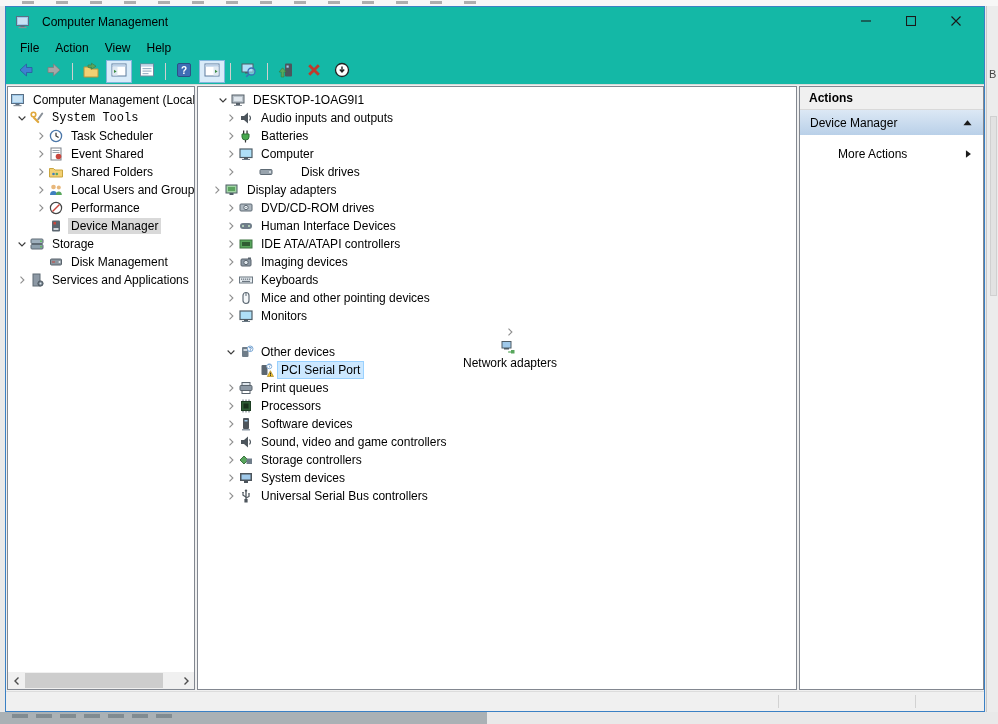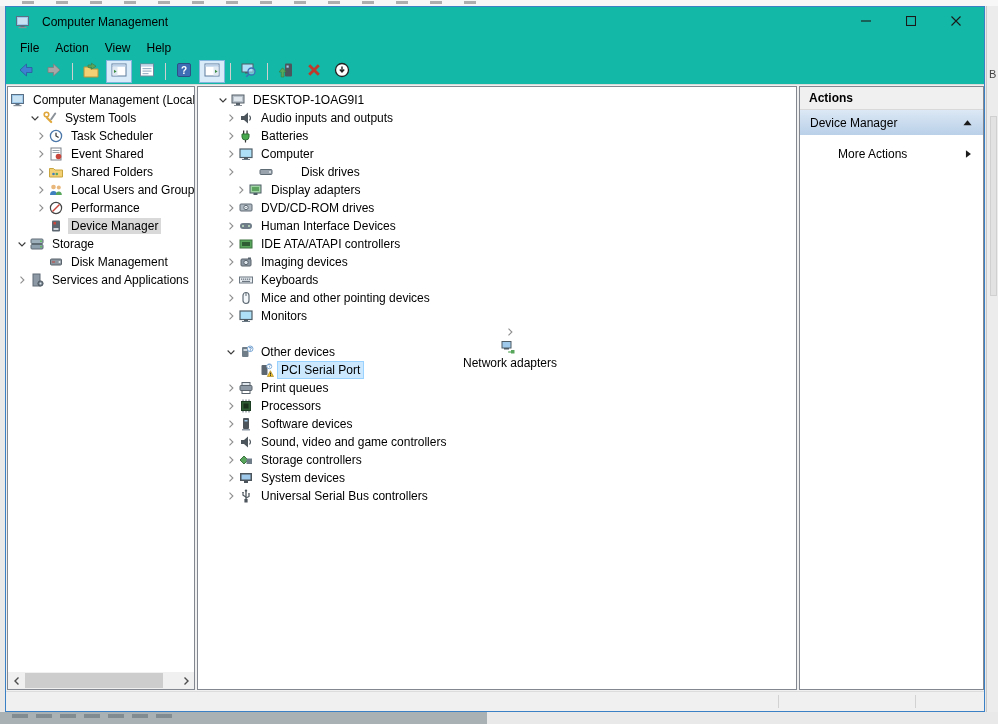--- a/index.html
+++ b/index.html
@@ -216,21 +216,21 @@
             <span class="ticon">
               <svg viewBox="0 0 16 16">
                 <rect x="1.5" y="2.5" width="12" height="9" fill="#9fc9ea" stroke="#5a6f84"></rect>
                 <rect x="3" y="4" width="9" height="6" fill="#c8e2f4"></rect>
                 <rect x="5.5" y="11.5" width="4" height="1.5" fill="#5a6f84"></rect>
                 <rect x="3.5" y="13" width="8" height="1.2" fill="#8a9199"></rect>
               </svg>
             </span>
             <span class="tlabel">Computer Management (Local</span>
           </div>
-          <div class="tree-row" style="padding-left: 20px;">
+          <div class="tree-row" style="padding-left: 7px; font-family: Liberation Mono, monospace;">
             <span class="chev">
               <svg viewBox="0 0 16 16">
                 <path d="M3.5 6 L8 10.5 L12.5 6" fill="none" stroke="#3c3c3c" stroke-width="1.5"></path>
               </svg>
             </span>
             <span class="ticon">
               <svg viewBox="0 0 16 16">
                 <circle cx="4.5" cy="4.5" r="2.3" fill="none" stroke="#e0a83c" stroke-width="1.6"></circle>
                 <rect x="6" y="6" width="2.2" height="8" rx="1" transform="rotate(-45 7 10)" fill="#e0a83c"></rect>
                 <rect x="10.5" y="2" width="2" height="9" rx="1" transform="rotate(35 11.5 6)" fill="#8a9199"></rect>
@@ -379,21 +379,21 @@
         <div class="sb-btn">
             <svg viewBox="0 0 10 10">
               <path d="M3.5 1.5 L7 5 L3.5 8.5" fill="none" stroke="#4d4d4d" stroke-width="1.4"></path>
             </svg>
           </div>
       </div>
     </div>
 
     <div class="panel" id="mid-panel">
       <div class="tree" id="mid-tree">
-          <div class="tree-row" style="padding-left: 18px;">
+          <div class="tree-row" style="padding-left: 12px; margin-left: 6px;">
             <span class="chev">
               <svg viewBox="0 0 16 16">
                 <path d="M3.5 6 L8 10.5 L12.5 6" fill="none" stroke="#3c3c3c" stroke-width="1.5"></path>
               </svg>
             </span>
             <span class="ticon">
               <svg viewBox="0 0 16 16">
                 <rect x="2" y="3" width="12" height="8" fill="#b9c2ca" stroke="#566069"></rect>
                 <rect x="4" y="5" width="8" height="4" fill="#dfe6ec"></rect>
                 <rect x="6" y="11" width="4" height="2" fill="#566069"></rect>
@@ -454,21 +454,21 @@
               </svg>
             </span>
             <span class="ticon">
               <svg viewBox="0 0 16 16">
                 <rect x="2" y="5.5" width="12" height="5" rx="1" fill="#98a3ad" stroke="#5f6b75"></rect>
                 <circle cx="12" cy="8" r="0.9" fill="#e8eef2"></circle>
               </svg>
             </span>
             <span class="tlabel">Disk drives</span>
           </div>
-          <div class="tree-row" style="padding-left: 36px;">
+          <div class="tree-row" style="padding-left: 12px;">
             <span class="chev">
               <svg viewBox="0 0 16 16">
                 <path d="M6 3.5 L10.5 8 L6 12.5" fill="none" stroke="#8f8f8f" stroke-width="1.5"></path>
               </svg>
             </span>
             <span class="ticon">
               <svg viewBox="0 0 16 16">
                 <rect x="2" y="3" width="11" height="8" fill="#9fd4a3" stroke="#4f5d66"></rect>
                 <rect x="4" y="5" width="7" height="4" fill="#5ba35f"></rect>
                 <rect x="5.5" y="11" width="4" height="2" fill="#4f5d66"></rect>

